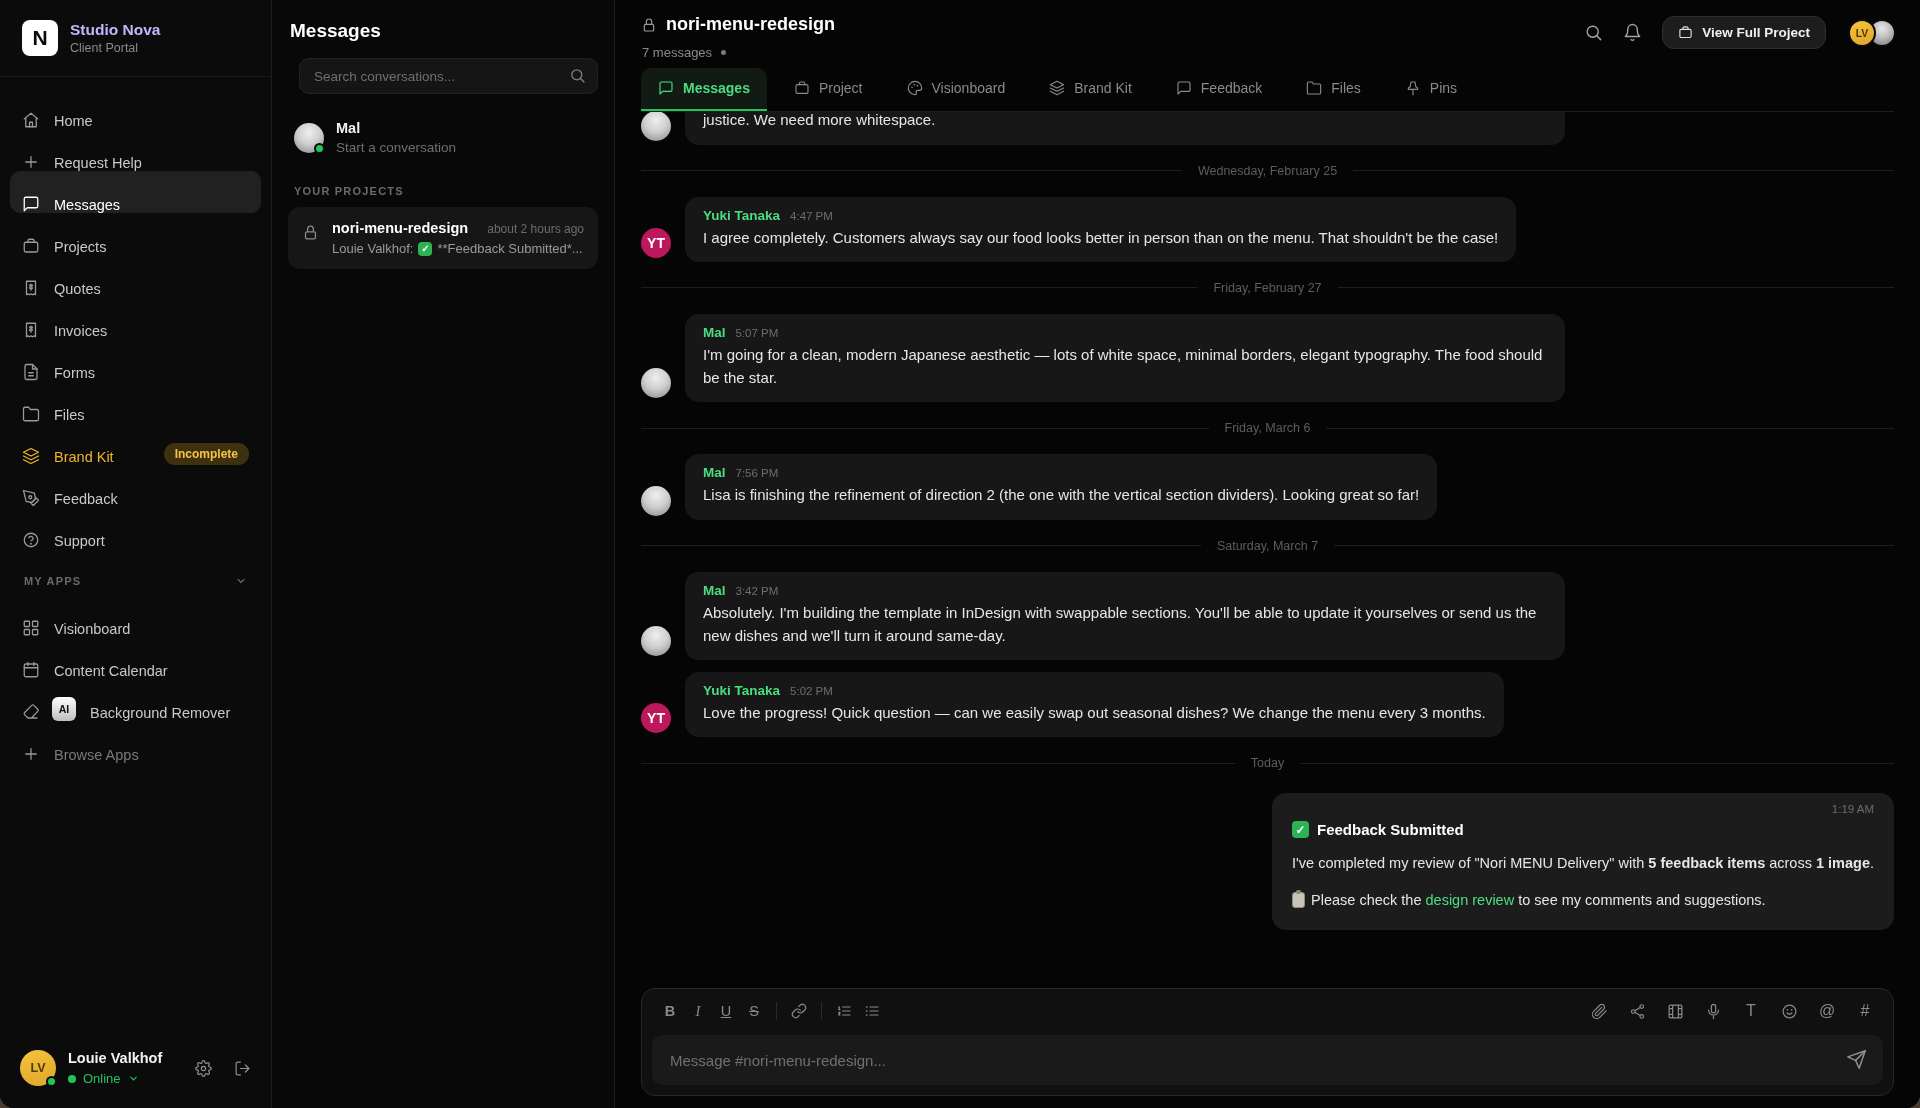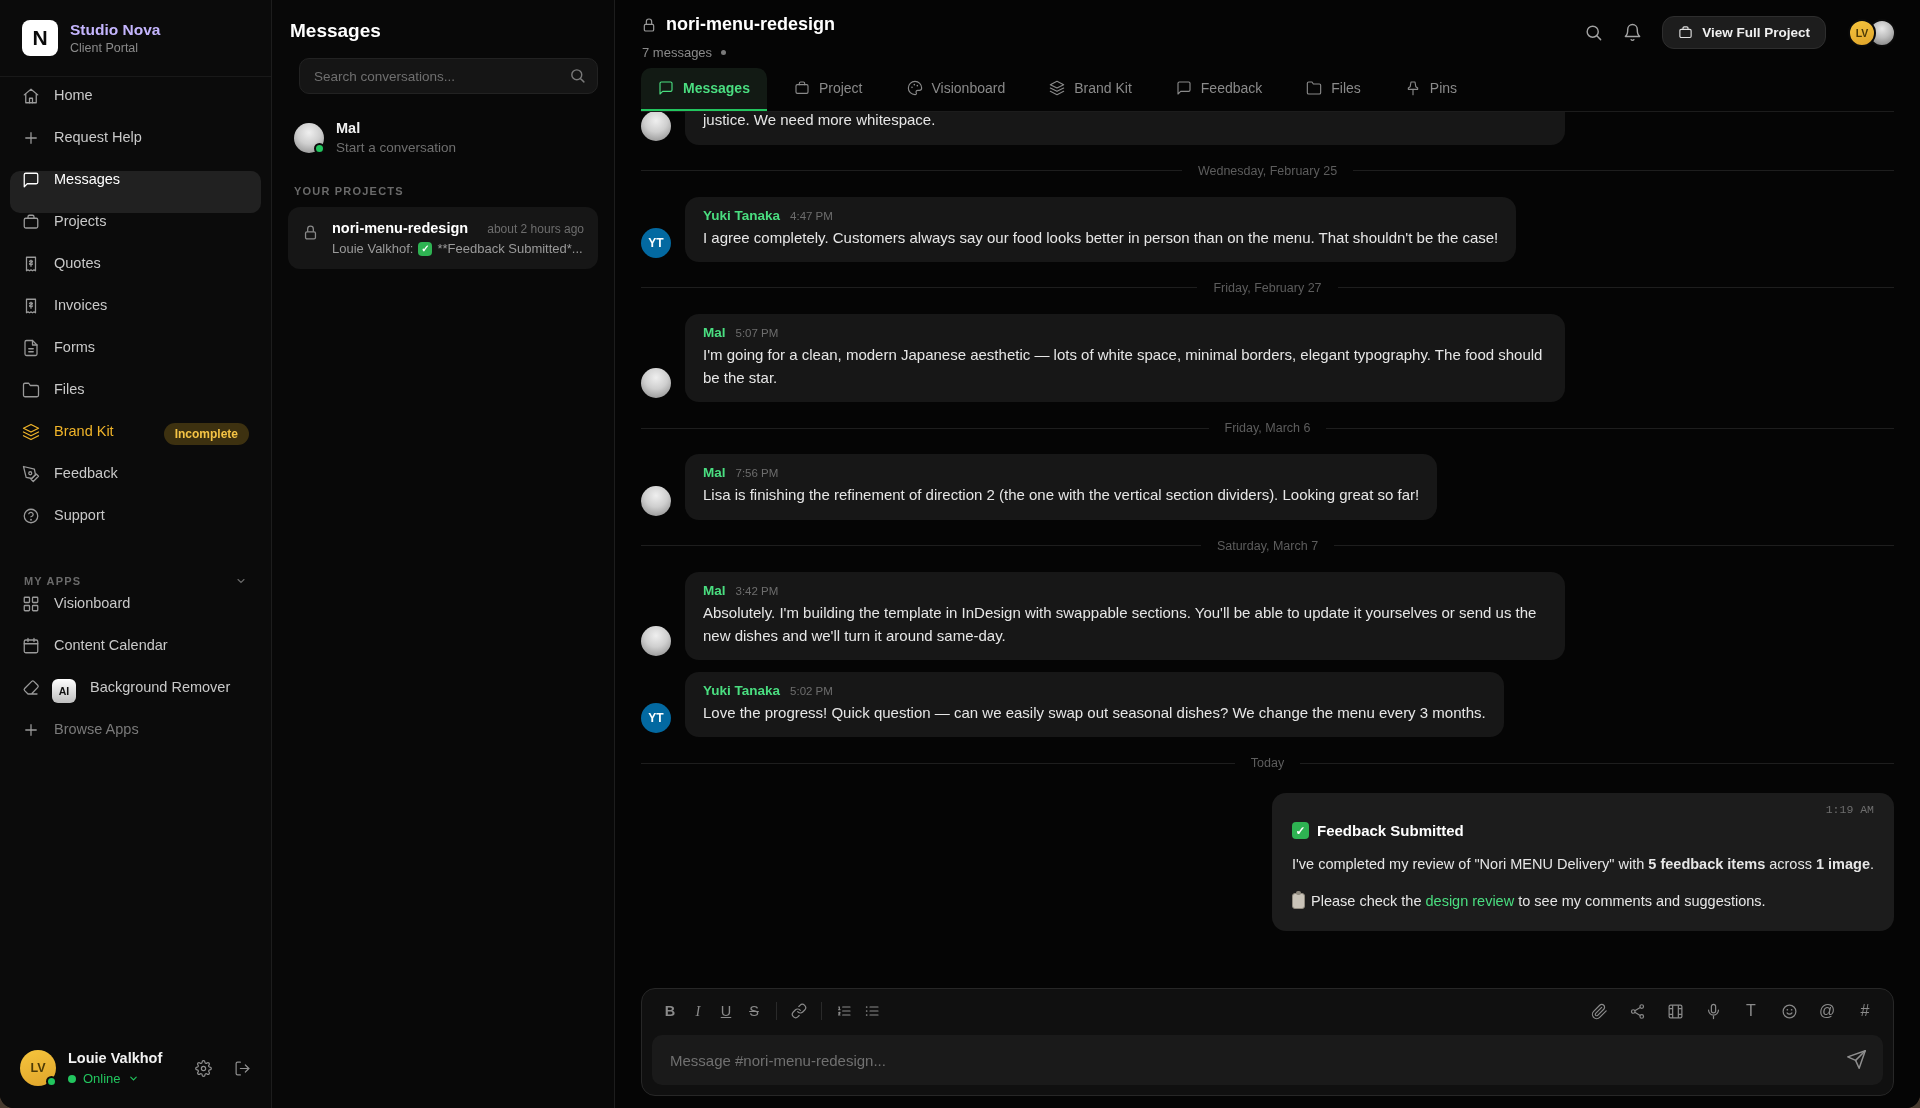--- a/index.html
+++ b/index.html
@@ -6,21 +6,21 @@
   html,body { width:1920px; height:1108px; background:#473a2e; font-family:"Liberation Sans", sans-serif; overflow:hidden; }
   .app { width:1920px; height:1108px; display:flex; background:#060606; border-radius:0 0 14px 14px; overflow:hidden; color:#e8e8e8; }
 
   
   .sidebar { width:272px; min-width:272px; background:#0b0b0b; border-right:1px solid #1d1d1d; display:flex; flex-direction:column; }
   .brand { display:flex; align-items:center; gap:12px; padding:20px 22px; border-bottom:1px solid #191919; }
   .brand-logo { width:36px; height:36px; background:#fff; color:#0a0a0a; border-radius:8px; display:flex; align-items:center; justify-content:center; font-weight:bold; font-size:21px; }
   .brand-name { font-size:15.5px; font-weight:bold; color:#c4b5fd; }
   .brand-sub { font-size:12.5px; color:#8a8a8a; margin-top:2px; }
   .nav { padding:10px 10px 0; flex:1; }
-  .nav-item { display:flex; align-items:flex-start; gap:14px; height:42px; padding:0 12px; border-radius:10px; color:#c9c9c9; font-size:14.5px; cursor:pointer; position:relative; }
+  .nav-item { display:flex; align-items:flex-end; gap:14px; height:42px; padding:0 12px; border-radius:10px; color:#c9c9c9; font-size:14.5px; cursor:pointer; position:relative; }
   .nav-item .ico { width:18px; height:18px; color:#9a9a9a; flex:none; display:flex; }
   .nav-item.active { background:#212121; color:#fff; }
   .nav-item.active .ico { color:#fff; }
   .nav-item.accent { color:#f0b429; }
   .nav-item.accent .ico { color:#f0b429; }
   .nav-item.dim { color:#7a7a7a; }
   .badge-pill { margin-left:auto; background:#3d3110; color:#f5c445; font-size:12px; font-weight:bold; padding:4px 11px; border-radius:999px; }
   .section-head { display:flex; align-items:center; justify-content:space-between; padding:26px 14px 8px; color:#6a6a6a; font-size:11px; font-weight:bold; letter-spacing:1.2px; }
   .ai-chip { width:24px; height:24px; border-radius:6px; background:linear-gradient(180deg,#ffffff,#bfbfbf); color:#111; font-size:10.5px; font-weight:bold; display:flex; align-items:center; justify-content:center; margin-left:-2px; }
   .side-footer { padding:16px 20px 22px; display:flex; align-items:center; gap:12px; }
@@ -70,32 +70,32 @@
 
   .tab-bar { display:flex; gap:10px; margin-top:8px; border-bottom:1px solid #1c1c1c; }
   .tab { display:flex; align-items:center; gap:9px; padding:12px 17px 13px; font-size:14px; color:#8a8a8a; cursor:pointer; border-bottom:2px solid transparent; }
   .tab .ico { width:16px; height:16px; }
   .tab.active { color:#4ade80; background:#121a14; border-radius:10px 10px 0 0; border-bottom:2px solid #22c55e; font-weight:bold; }
 
   .chat-scroll { flex:1; overflow:hidden; padding:0 26px; display:flex; flex-direction:column; }
   .msg { display:flex; align-items:flex-end; gap:14px; margin:6px 0; }
   .msg.clipped { margin-top:-38px; }
   .msg .avatar-photo, .msg .avatar-yt { margin-bottom:4px; }
-  .avatar-yt { width:30px; height:30px; border-radius:50%; background:#0369a1; color:#fff; font-size:12px; font-weight:bold; display:flex; align-items:center; justify-content:center; flex:none; }
+  .avatar-yt { width:30px; height:30px; border-radius:50%; background:#be185d; color:#fff; font-size:14px; font-weight:bold; display:flex; align-items:center; justify-content:center; flex:none; }
   .bubble { background:#171717; border-radius:14px; padding:11px 18px 13px; max-width:880px; }
   .bubble-head { display:flex; align-items:baseline; gap:10px; margin-bottom:3px; }
   .bubble-name { color:#4ade80; font-size:13.5px; font-weight:bold; }
   .bubble-time { color:#6d6d6d; font-size:11.5px; }
   .bubble-text { color:#e6e6e6; font-size:15px; line-height:1.55; }
   .divider { display:flex; align-items:center; gap:16px; margin:13px 0; }
   .divider .line { flex:1; height:1px; background:#1e1e1e; }
   .divider .lbl { color:#5d5d5d; font-size:12.5px; white-space:nowrap; }
 
   .fb-card { align-self:flex-end; background:#1c1c1c; border-radius:14px; padding:10px 20px 18px; max-width:665px; margin:10px 0 0; }
-  .fb-time { text-align:right; color:#6d6d6d; font-size:11.5px;font-family:Liberation Mono, monospace; }
+  .fb-time { text-align:right; color:#6d6d6d; font-size:11.5px; }
   .fb-title { display:flex; align-items:center; gap:8px; color:#fff; font-size:15px; font-weight:bold; margin-top:6px; }
   .fb-line { color:#e6e6e6; font-size:14.5px; line-height:1.5; margin-top:15px; display:block; }
   .fb-line .b { font-weight:bold; }
   .fb-line .link { color:#4ade80; cursor:pointer; }
   .emj-check { display:inline-flex; width:17px; height:17px; background:#2eb352; border-radius:4px; color:#fff; font-size:12px; font-weight:bold; align-items:center; justify-content:center; vertical-align:-3px; flex:none; }
   .emj-check.sm { width:14px; height:14px; font-size:10px; }
   .emj-clip { display:inline-block; width:13px; height:16px; background:#c9c3b8; border:1px solid #8f897e; border-radius:3px; position:relative; vertical-align:-3px; margin-right:2px; }
   .emj-clip:before { content:""; position:absolute; left:3px; top:-3px; width:5px; height:4px; background:#8f897e; border-radius:2px; }
 
   .composer { margin:8px 26px 12px; border:1px solid #272727; background:#101010; border-radius:14px; }

